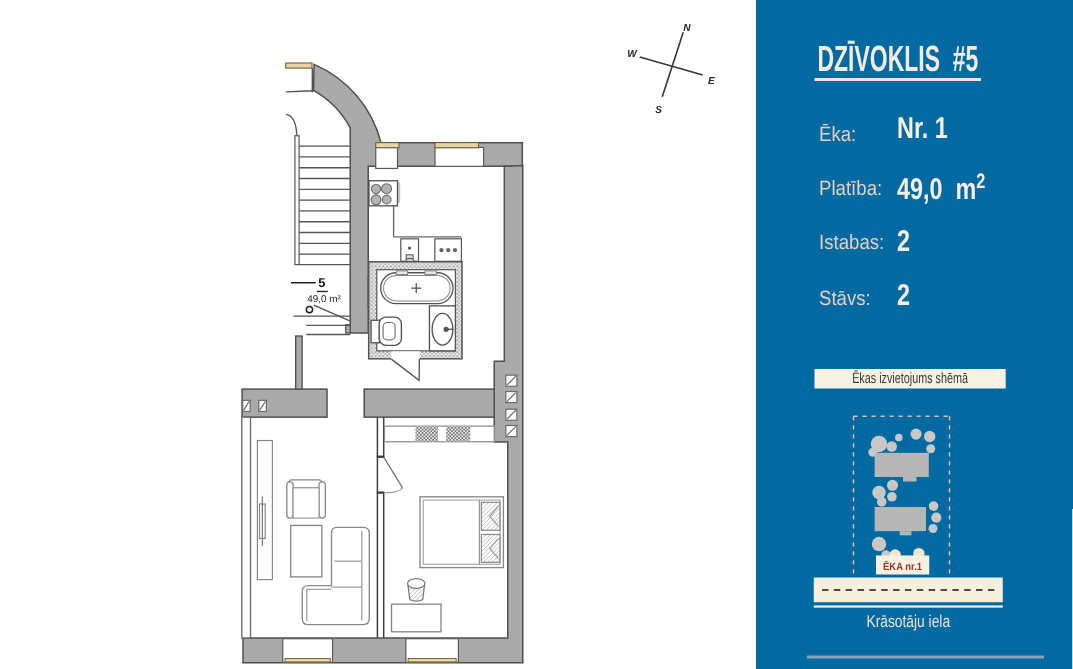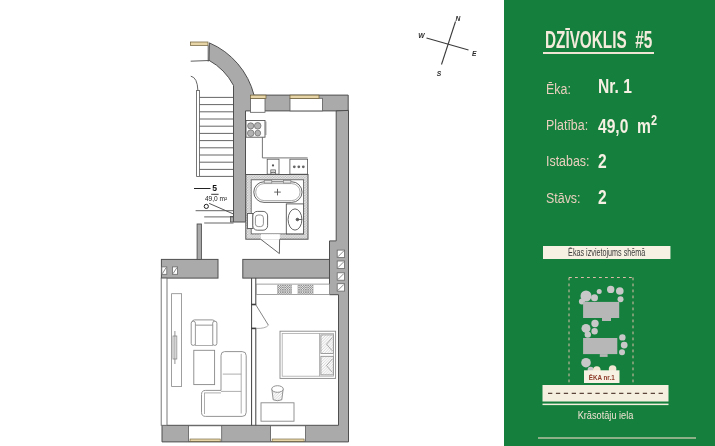--- a/index.html
+++ b/index.html
@@ -1,19 +1,19 @@
 <!DOCTYPE html>
 <html><head>
 <meta charset="utf-8">
 <style>
   html,body{margin:0;padding:0;}
   body{width:715px;height:446px;position:relative;background:#ffffff;
        font-family:"Liberation Sans", sans-serif;overflow:hidden;}
   #plan{position:absolute;left:0;top:0;}
-  #panel{position:absolute;left:504px;top:0;width:211px;height:446px;background:#15803d;}
+  #panel{position:absolute;left:504px;top:0;width:211px;height:446px;background:#0369a1;}
   .title{position:absolute;left:41px;top:26px;color:#f4ebdc;font-weight:bold;
          font-size:24.3px;transform:scaleX(0.63);transform-origin:0 0;white-space:nowrap;}
   .rule{position:absolute;left:38.5px;top:51.8px;width:111px;height:2px;background:#f0e5d4;}
   .lbl{position:absolute;left:42.2px;color:#eacfbf;font-size:13.8px;transform:scaleX(0.9);transform-origin:0 0;white-space:nowrap;}
   .val{position:absolute;left:93.6px;color:#f6efe3;font-size:20px;font-weight:bold;transform:scaleX(0.78);transform-origin:0 0;white-space:nowrap;}
   .wbox{position:absolute;left:39px;top:245.5px;width:177px;height:13.5px;background:#f7f1e3;
         color:#3a3a3a;font-size:10px;text-align:center;line-height:13.5px;transform:scaleX(0.72);transform-origin:0 0;}
   .street{position:absolute;left:38px;top:409px;width:158.8px;text-align:center;color:#f2e2d4;font-size:11.5px;transform:scaleX(0.8);transform-origin:0 0;}
   .bline{position:absolute;left:33.5px;top:437.4px;width:158.5px;height:1.6px;background:rgba(240,215,200,0.55);}
 </style>

